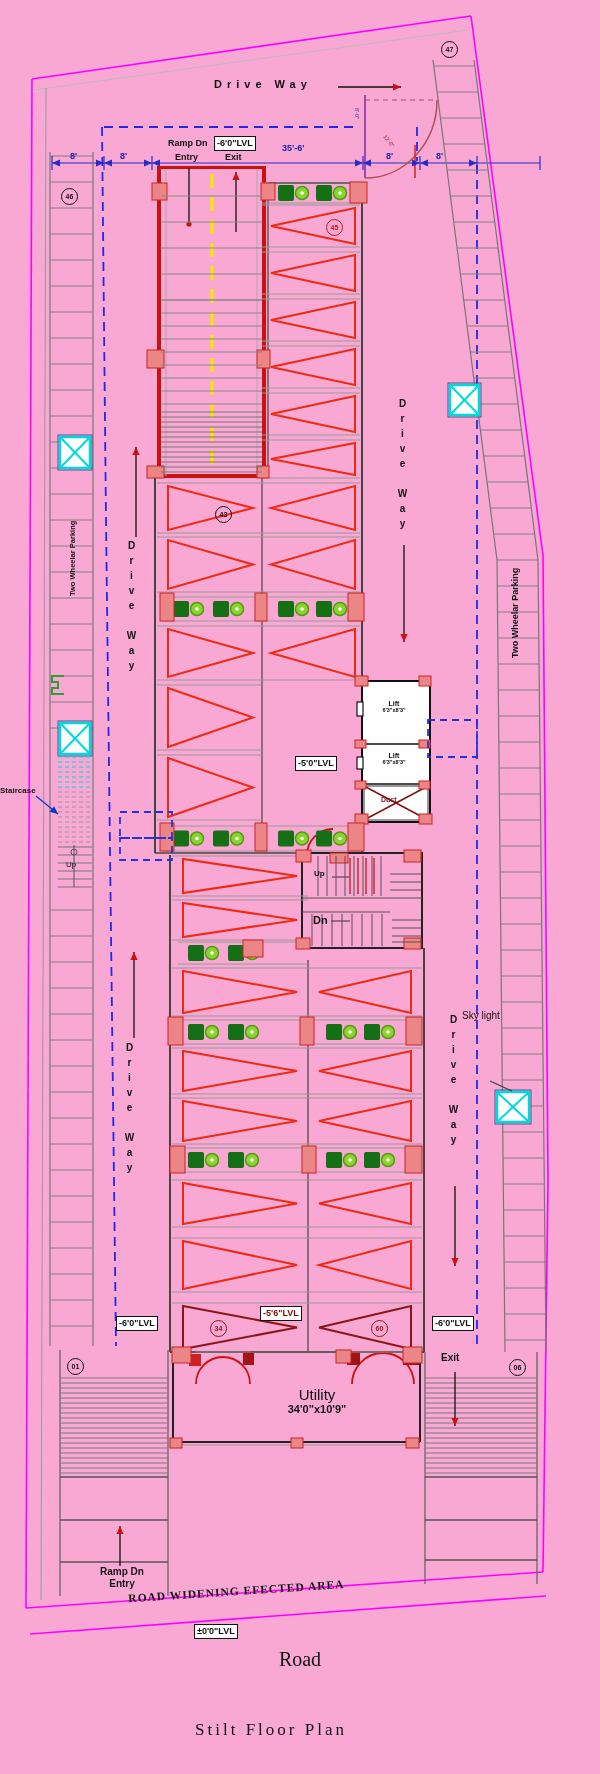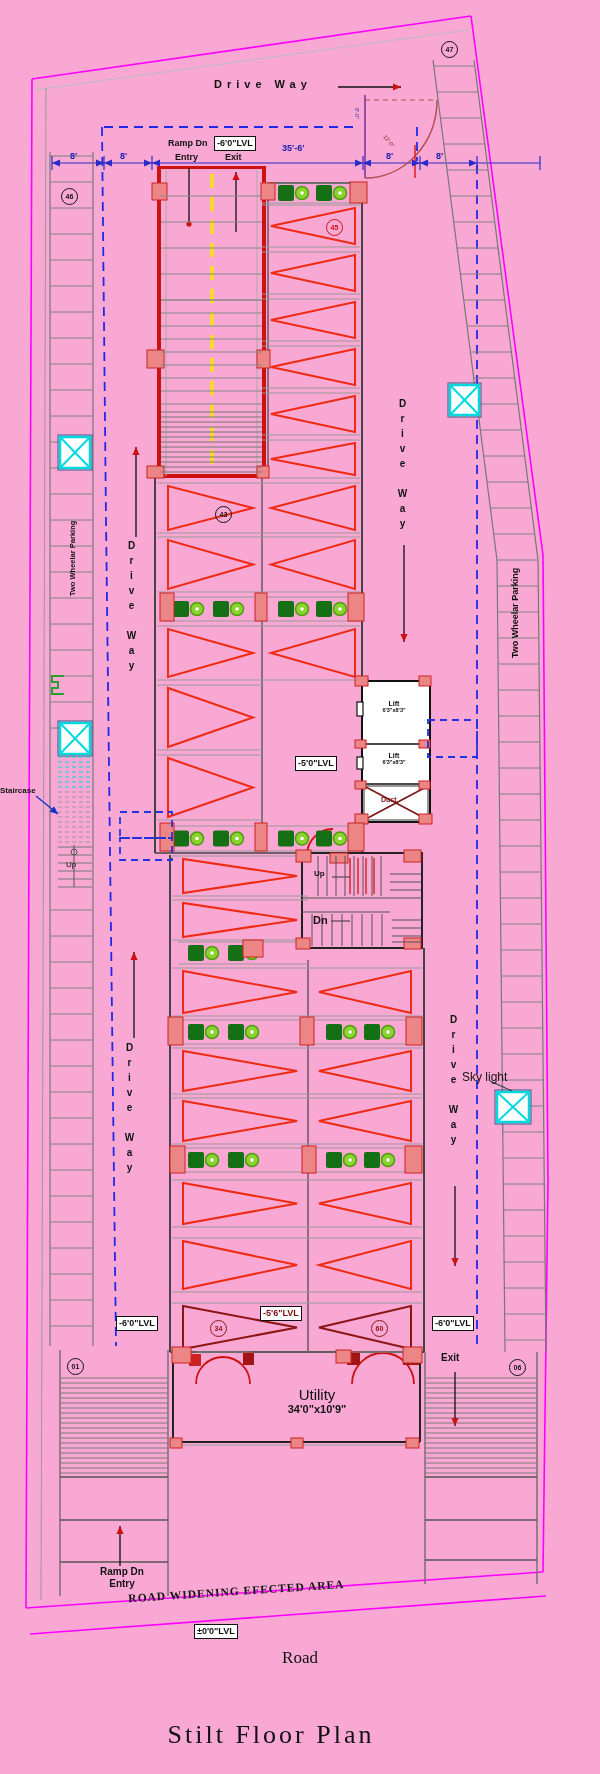--- a/index.html
+++ b/index.html
@@ -655,29 +655,29 @@
   <div class="lbl box-lbl" style="left:260px;top:1306px;color:#7a0c0c;">-5'6"LVL</div>
   <div class="lbl box-lbl" style="left:116px;top:1316px;">-6'0"LVL</div>
   <div class="lbl box-lbl" style="left:432px;top:1316px;">-6'0"LVL</div>
   <div class="lbl box-lbl" style="left:194px;top:1624px;">±0'0"LVL</div>
 
   <div class="lbl b" style="left:0px;top:786px;font-size:8px;">Staircase</div>
   <div class="lbl b" style="left:314px;top:869px;font-size:8px;">Up</div>
   <div class="lbl b" style="left:313px;top:914px;font-size:11px;">Dn</div>
   <div class="lbl" style="left:66px;top:860px;font-size:8px;">Up</div>
 
-  <div class="lbl" style="left:462px;top:1070px;font-size:12px;">Sky light</div>
+  <div class="lbl" style="left:462px;top:1010px;font-size:10px;">Sky light</div>
 
   <div class="lbl center2" style="left:175px;top:1386px;width:284px;">
     <div style="font-size:15px;">Utility</div>
     <div class="b" style="font-size:11px;">34'0"x10'9"</div>
   </div>
 
   <div class="lbl b" style="left:441px;top:1352px;font-size:10px;">Exit</div>
   <div class="lbl b center2" style="left:90px;top:1566px;width:64px;font-size:10px;line-height:1.2;">
     <div>Ramp Dn</div>
     <div>Entry</div>
   </div>
 
   <div class="lbl serif" style="left:128px;top:1582px;width:310px;font-size:11.5px;font-weight:600;letter-spacing:1px;transform:rotate(-3.8deg);">ROAD WIDENING EFECTED AREA</div>
-  <div class="lbl serif" style="left:0px;top:1648px;width:600px;text-align:center;font-size:17px;">Road</div>
-  <div class="lbl serif" style="left:0px;top:1720px;width:542px;text-align:center;font-size:26px;letter-spacing:3px;">Stilt  Floor  Plan</div>
+  <div class="lbl serif" style="left:0px;top:1648px;width:600px;text-align:center;font-size:20px;">Road</div>
+  <div class="lbl serif" style="left:0px;top:1720px;width:542px;text-align:center;font-size:17px;letter-spacing:3px;">Stilt  Floor  Plan</div>
 </div>
 
 </body></html>

